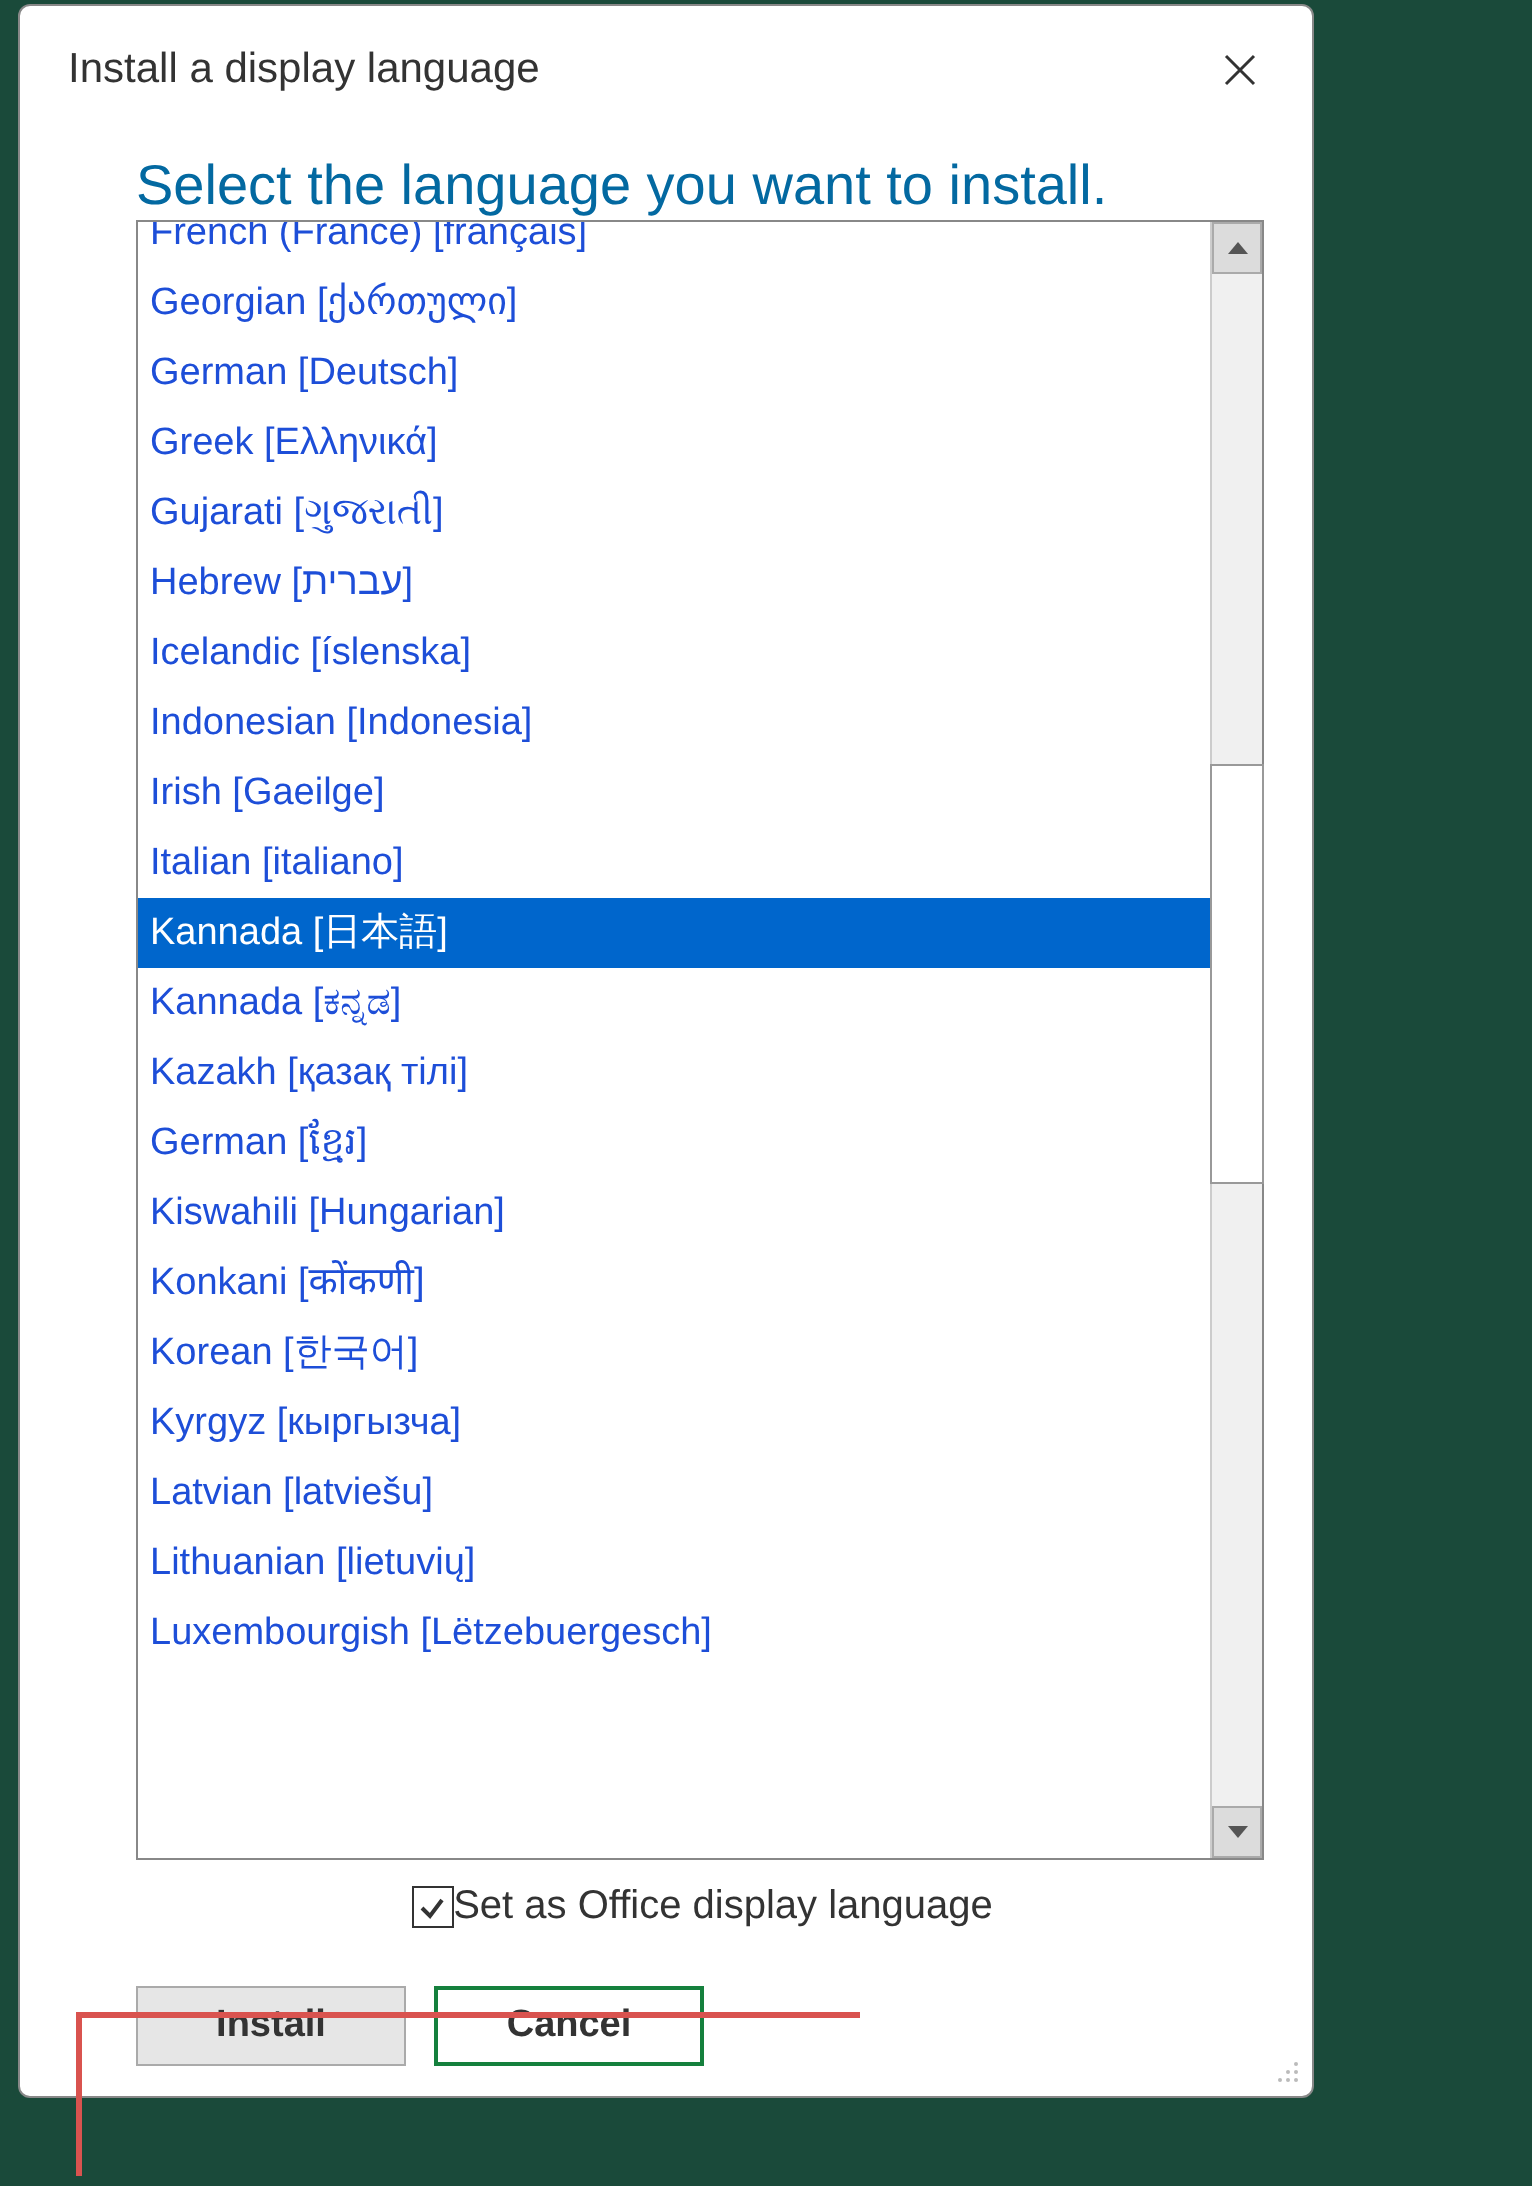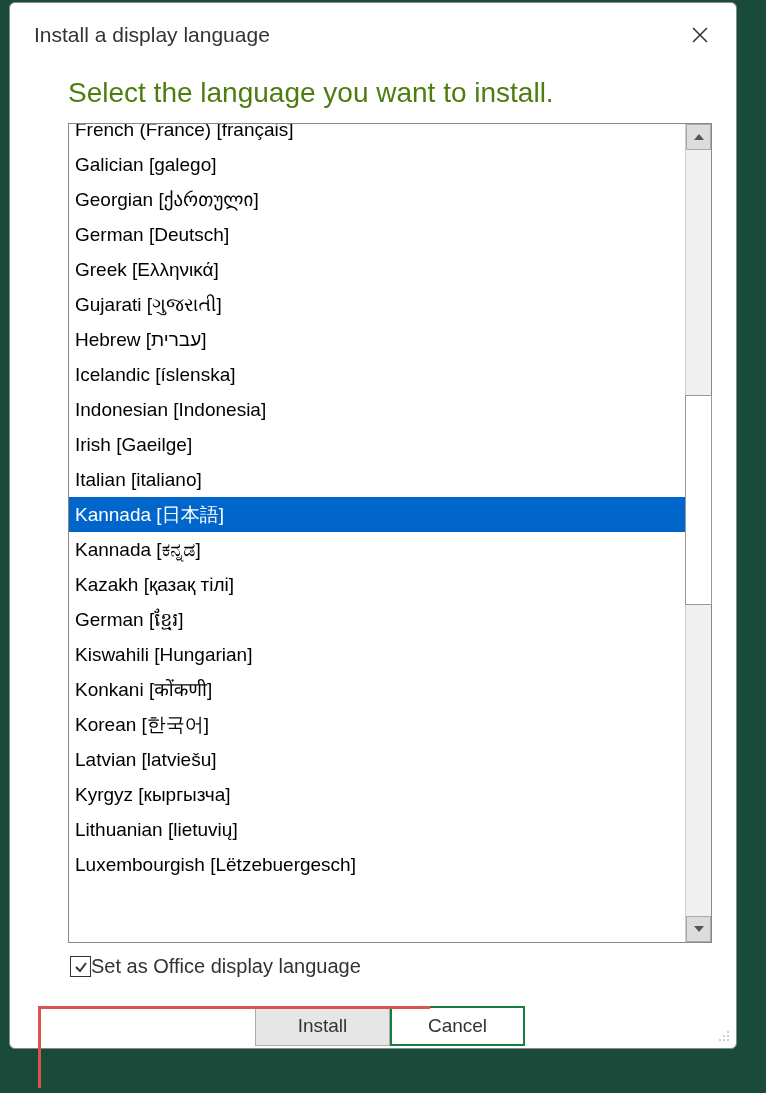--- a/index.html
+++ b/index.html
@@ -7,21 +7,21 @@
       font-family: "Segoe UI", Arial, sans-serif;
       background: #1a4a3a;
       width: 766px;
       height: 1093px;
       position: relative;
     }
     .dialog {
       position: absolute;
       top: 2px;
       left: 9px;
-      width: 728px;
+      width: 648px;
       height: 1047px;
       background: #ffffff;
       border: 1px solid #888;
       border-radius: 6px;
       padding: 20px 24px 18px 24px;
       display: flex;
       flex-direction: column;
     }
     .dialog-header {
       display: flex;
@@ -45,44 +45,44 @@
       color: #333;
     }
     .content {
       padding-left: 34px;
       display: flex;
       flex-direction: column;
       flex: 1;
     }
     .heading {
       font-size: 28px;
-      color: #4d7c0f;
+      color: #0369a1;
       font-weight: 400;
-      margin-bottom: 14px;
+      margin-bottom: 1px;
     }
     .listbox-container {
       display: flex;
       border: 1px solid #888;
       height: 820px;
       background: #fff;
     }
     .listbox {
       flex: 1;
       overflow: hidden;
       position: relative;
     }
     .list-items {
       position: absolute;
       top: -12px;
       left: 0;
       right: 0;
     }
     .lang-item {
       font-size: 19px;
-      color: #000000;
+      color: #1d4ed8;
       padding: 4px 6px;
       line-height: 27px;
       cursor: default;
       white-space: nowrap;
     }
     .lang-item.selected {
       background: #0066cc;
       color: #ffffff;
     }
     .scrollbar {
@@ -117,41 +117,43 @@
       height: 210px;
       background: #fff;
       border: 1px solid #999;
     }
     .checkbox-row {
       display: flex;
       align-items: center;
       gap: 0;
       margin-top: 12px;
       margin-left: 2px;
+      justify-content: center;
     }
     .checkbox {
       width: 21px;
       height: 21px;
       border: 1px solid #333;
       display: flex;
       align-items: center;
       justify-content: center;
       font-size: 16px;
       cursor: pointer;
     }
     .checkbox-label {
       font-size: 20px;
       color: #333;
     }
     .button-row {
       display: flex;
-      justify-content: center;
-      gap: 0;
+      justify-content: flex-start;
+      gap: 14px;
       margin-top: 28px;
       padding-right: 0;
+      font-weight: bold;
     }
     .btn {
       width: 135px;
       height: 40px;
       font-size: 19px;
       color: #333;
       background: #e6e6e6;
       border: 1px solid #aaa;
       cursor: pointer;
       display: flex;
@@ -204,39 +206,38 @@
     </div>
   </div>
 
   <div class="content">
     <div class="heading">Select the language you want to install.</div>
 
     <div class="listbox-container">
       <div class="listbox">
         <div class="list-items" id="lang-list">
             <div class="lang-item">French (France) [français]</div>
-            <div class="lang-item">Galician [galego]</div>
             <div class="lang-item">Georgian [ქართული]</div>
             <div class="lang-item">German [Deutsch]</div>
             <div class="lang-item">Greek [Ελληνικά]</div>
             <div class="lang-item">Gujarati [ગુજરાતી]</div>
             <div class="lang-item">Hebrew [עברית]</div>
             <div class="lang-item">Icelandic [íslenska]</div>
             <div class="lang-item">Indonesian [Indonesia]</div>
             <div class="lang-item">Irish [Gaeilge]</div>
             <div class="lang-item">Italian [italiano]</div>
             <div class="lang-item selected">Kannada [日本語]</div>
             <div class="lang-item">Kannada [ಕನ್ನಡ]</div>
             <div class="lang-item">Kazakh [қазақ тілі]</div>
             <div class="lang-item">German [ខ្មែរ]</div>
             <div class="lang-item">Kiswahili [Hungarian]</div>
             <div class="lang-item">Konkani [कोंकणी]</div>
             <div class="lang-item">Korean [한국어]</div>
+            <div class="lang-item">Kyrgyz [кыргызча]</div>
             <div class="lang-item">Latvian [latviešu]</div>
-            <div class="lang-item">Kyrgyz [кыргызча]</div>
             <div class="lang-item">Lithuanian [lietuvių]</div>
             <div class="lang-item">Luxembourgish [Lëtzebuergesch]</div>
           </div>
       </div>
       <div class="scrollbar">
         <div class="scroll-btn">
           <svg width="10" height="6" viewBox="0 0 10 6">
               <path d="M0 6 L5 0 L10 6 Z" fill="#555"></path>
             </svg>
         </div>

